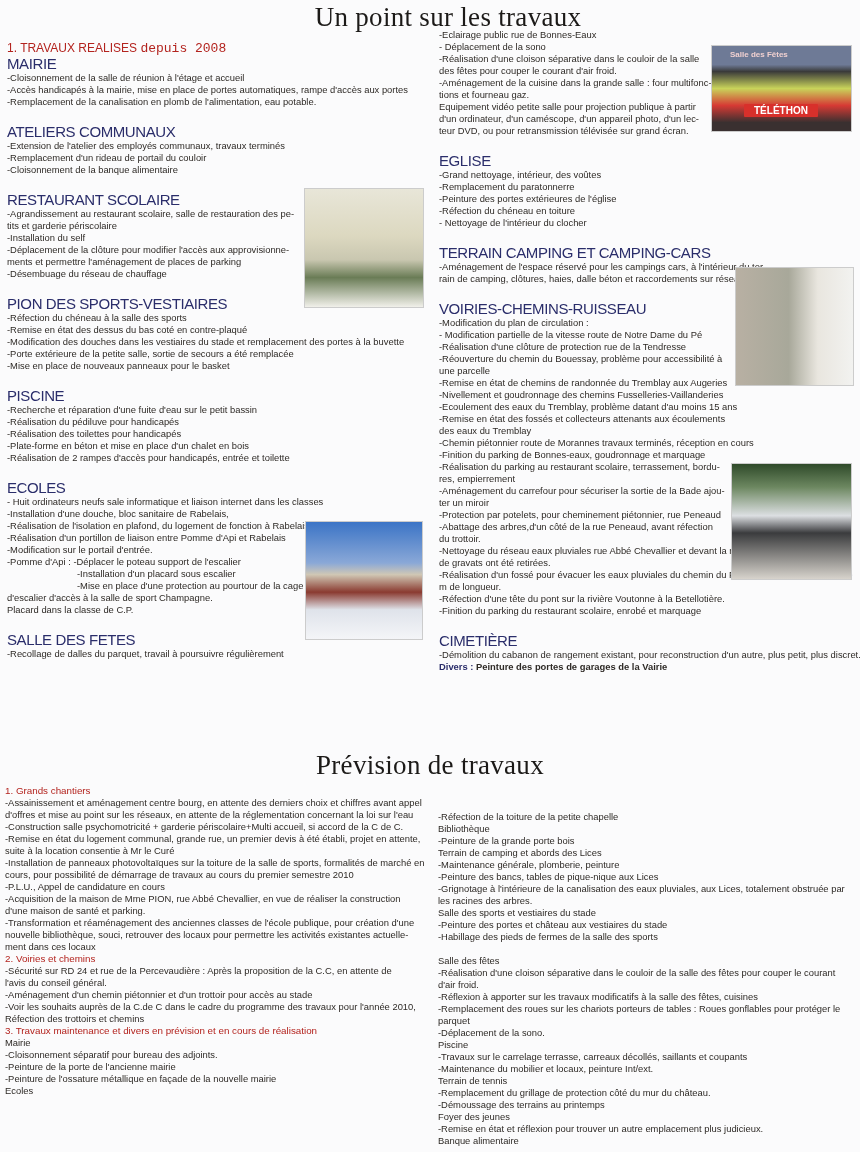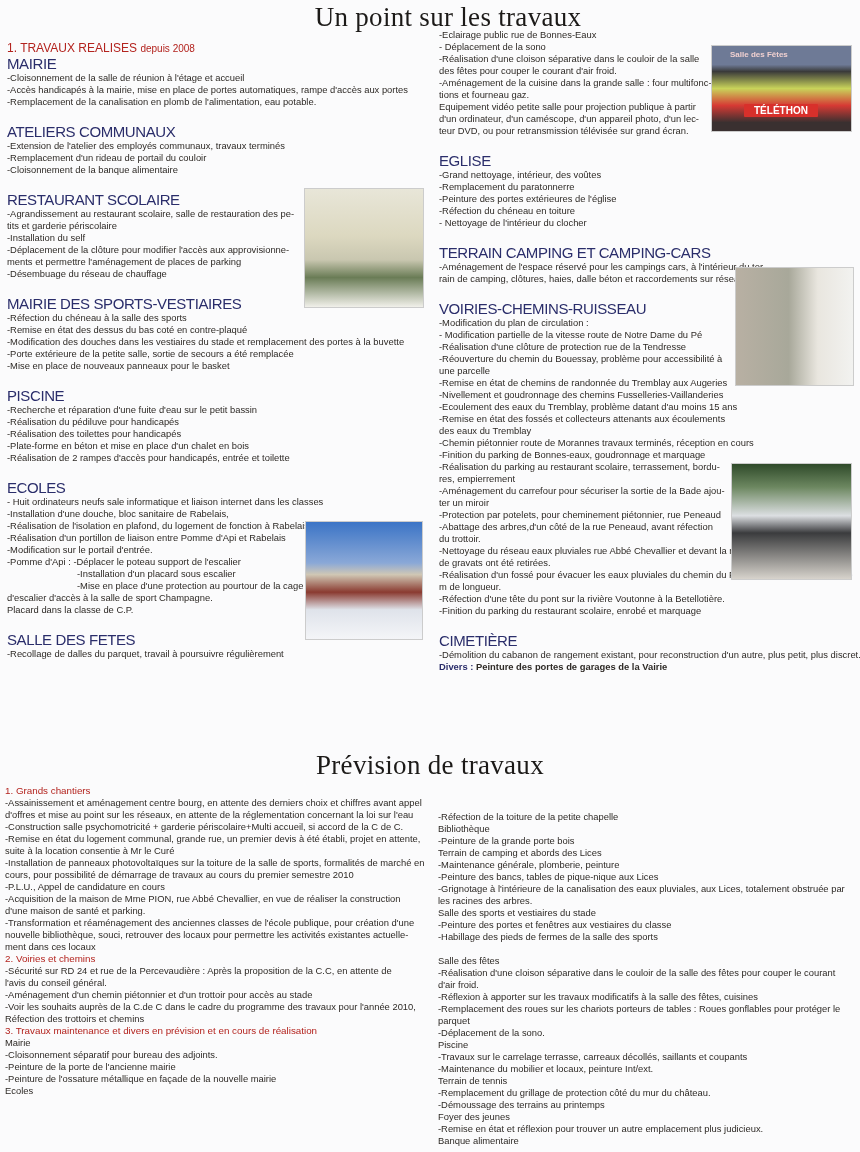--- a/index.html
+++ b/index.html
@@ -4,21 +4,21 @@
 <style>
   * { box-sizing: border-box; margin: 0; padding: 0; }
   html, body { width: 860px; height: 1152px; overflow: hidden; background: #fbfbfc; }
   body { font-family: "DejaVu Serif", "Liberation Serif", serif; color: #2a2622; position: relative; }
   .title { position: absolute; left: 0; width: 860px; text-align: center; font-family: "Liberation Serif", serif; color: #1c1a18; font-weight: normal; letter-spacing: 0.3px; }
   .title1 { top: 2px; font-size: 27px; padding-left: 36px; }
   .title2 { top: 750px; font-size: 27px; }
   .col { position: absolute; font-family: "Liberation Sans", sans-serif; font-size: 9.4px; line-height: 12px; color: #2e2a26; }
   .col .line { white-space: nowrap; }
   .h-red { color: #b3231e; font-size: 12px; line-height: 14px; }
-  .h-red small { font-size: 10px; }
+  .h-red small { font-size: 13px; font-family: Liberation Mono, monospace; }
   .h-blue { color: #2a2d6a; font-size: 15px; line-height: 16px; letter-spacing: -0.4px; margin-top: 16px; }
   .h-blue.first { margin-top: 0; }
   .h-red-sm { color: #b3231e; font-size: 9.8px; line-height: 12px; }
   .indent { padding-left: 70px; }
   .divers-label { color: #2a2d6a; }
   .photo { position: absolute; border: 1px solid #ccc; overflow: hidden; }
   .ph1 { left: 304px; top: 188px; width: 120px; height: 120px; background: linear-gradient(180deg,#e8e6d8 0%,#dcd8c0 40%,#c9c7b0 60%,#6a7c56 75%,#f1f0ea 100%); }
   .ph2 { left: 305px; top: 521px; width: 118px; height: 119px; background: linear-gradient(180deg,#3b74c6 0%,#8aa8d7 35%,#d0c7b4 45%,#8a3a30 60%,#dfe3ea 75%,#f4f5f8 100%); }
   .ph3 { left: 711px; top: 45px; width: 141px; height: 87px; background: linear-gradient(180deg,#6e7a96 0%,#6e7a96 22%,#3a3a3a 30%,#c9d35a 50%,#d63a34 70%,#3a3030 90%); }
   .ph4 { left: 735px; top: 267px; width: 119px; height: 119px; background: linear-gradient(90deg,#b8b0a3 0%,#a8a89a 45%,#e9e6df 70%,#f2f2f0 100%); }
@@ -46,21 +46,21 @@
       <div class="line">-Extension de l'atelier des employés communaux, travaux terminés</div>
       <div class="line">-Remplacement d'un rideau de portail du couloir</div>
       <div class="line">-Cloisonnement de la banque alimentaire</div>
       <div class="h-blue">RESTAURANT SCOLAIRE</div>
       <div class="line">-Agrandissement au restaurant scolaire, salle de restauration des pe-</div>
       <div class="line">tits et garderie périscolaire</div>
       <div class="line">-Installation du self</div>
       <div class="line">-Déplacement de la clôture  pour modifier l'accès aux  approvisionne-</div>
       <div class="line">ments et permettre l'aménagement de places de parking</div>
       <div class="line">-Désembuage du réseau de chauffage</div>
-      <div class="h-blue">MAIRIE DES SPORTS-VESTIAIRES</div>
+      <div class="h-blue">PION DES SPORTS-VESTIAIRES</div>
       <div class="line">-Réfection du chéneau à la salle des sports</div>
       <div class="line">-Remise en état des dessus du bas coté en contre-plaqué</div>
       <div class="line">-Modification des douches dans les vestiaires du stade et remplacement des portes à la buvette</div>
       <div class="line">-Porte extérieure de la petite salle, sortie de secours  a été remplacée</div>
       <div class="line">-Mise en place de nouveaux panneaux pour le basket</div>
       <div class="h-blue">PISCINE</div>
       <div class="line">-Recherche et réparation d'une fuite d'eau sur le petit bassin</div>
       <div class="line">-Réalisation du pédiluve pour handicapés</div>
       <div class="line">-Réalisation des toilettes pour handicapés</div>
       <div class="line">-Plate-forme en béton et mise en place d'un chalet en bois</div>
@@ -187,21 +187,21 @@
   <div id="pr-items">
       <div class="line">-Réfection de la toiture de la petite chapelle</div>
       <div class="line">Bibliothèque</div>
       <div class="line">-Peinture de la grande porte bois</div>
       <div class="line">Terrain de camping et abords des Lices</div>
       <div class="line">-Maintenance générale, plomberie, peinture</div>
       <div class="line">-Peinture des bancs, tables de pique-nique aux Lices</div>
       <div class="line">-Grignotage à l'intérieure de la canalisation des eaux pluviales, aux Lices, totalement obstruée par</div>
       <div class="line">les racines des arbres.</div>
       <div class="line">Salle des sports et vestiaires du stade</div>
-      <div class="line">-Peinture des portes et fenêtres aux vestiaires du classe</div>
+      <div class="line">-Peinture des portes et château aux vestiaires du stade</div>
       <div class="line">-Habillage des pieds de fermes de la salle des sports</div>
       <div class="line" style="height: 12px;"></div>
       <div class="line">Salle des fêtes</div>
       <div class="line">-Réalisation d'une cloison séparative dans le couloir de la salle des fêtes pour couper le courant</div>
       <div class="line">d'air froid.</div>
       <div class="line">-Réflexion à apporter sur les travaux modificatifs à la salle des fêtes, cuisines</div>
       <div class="line">-Remplacement des roues sur les chariots porteurs de tables : Roues gonflables pour protéger le</div>
       <div class="line">parquet</div>
       <div class="line">-Déplacement de la sono.</div>
       <div class="line">Piscine</div>

